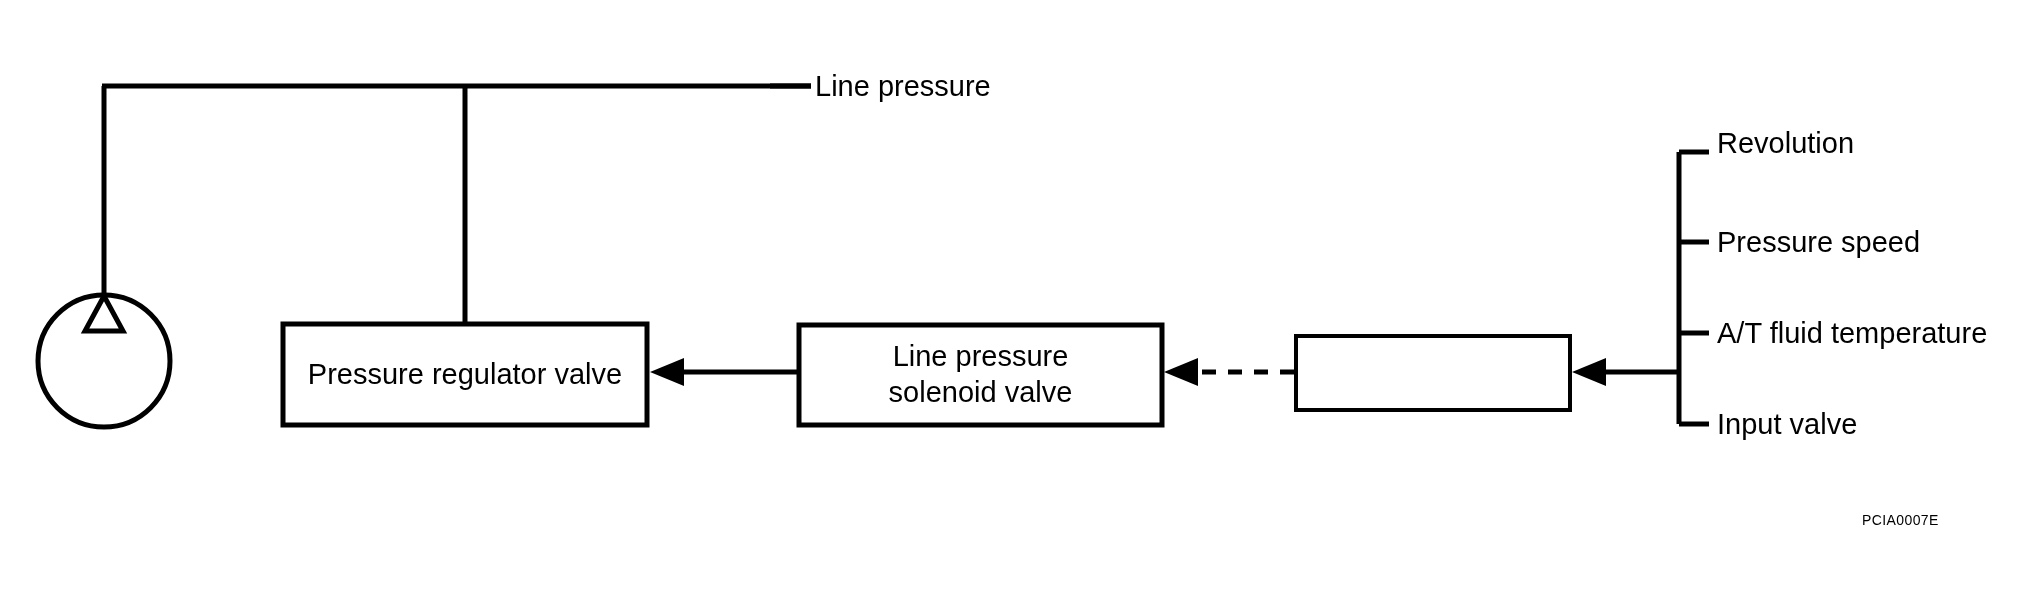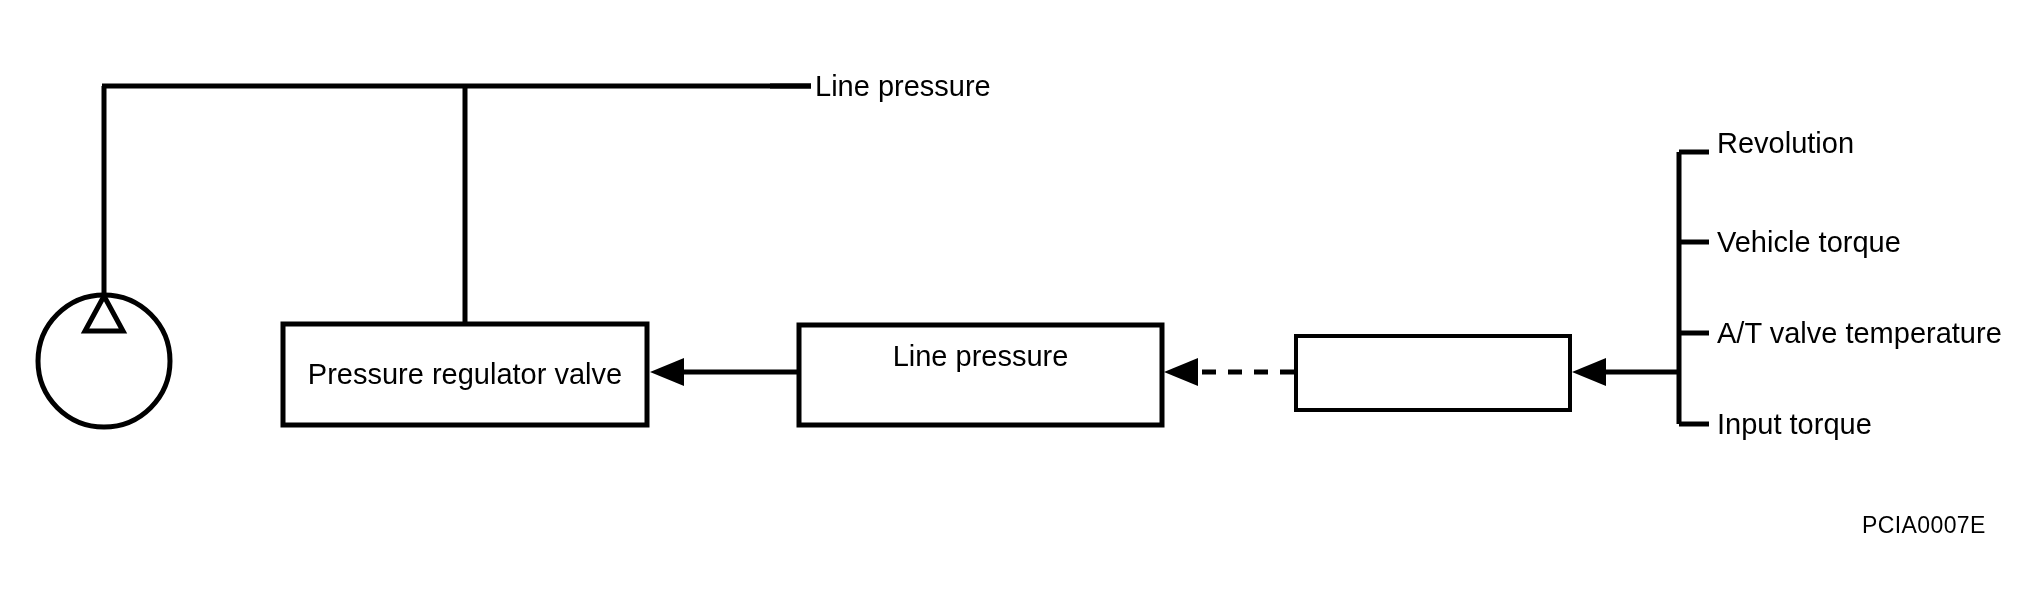--- a/index.html
+++ b/index.html
@@ -37,21 +37,21 @@
     font-size: 29px;
     line-height: 36px;
     text-align: center;
   }
   .lead-label {
     font-size: 29px;
     line-height: 34px;
     text-align: left;
   }
   .code-label {
-    font-size: 23px;
+    font-size: 14px;
     letter-spacing: 0.4px;
   }
 </style>
 </head>
 <body>
 
 <div id="diagram-root">
 
   <svg id="diagram-svg" viewBox="0 0 2019 610" xmlns="http://www.w3.org/2000/svg">
 
@@ -102,26 +102,27 @@
       <line x1="770" y1="86" x2="811" y2="86" stroke="#000000" stroke-width="5"></line>
     </g>
   </svg>
 
   <div class="lead-label" style="left:815px; top:69px;">Line pressure</div>
 
   <div class="box-label" style="left:283px; top:356px; width:364px;">Pressure regulator valve</div>
 
   <div style="position:absolute; left:799px; top:338px; width:363px; text-align:center;">
     <div class="box-label" style="position:static;">Line pressure</div>
+    <div class="box-label" style="position:static;">solenoid valve</div>
   </div>
 
 
   <div class="lead-label" style="left:1717px; top:126px;">Revolution</div>
 
-  <div class="lead-label" style="left:1717px; top:225px;">Vehicle torque</div>
+  <div class="lead-label" style="left:1717px; top:225px;">Pressure speed</div>
 
-  <div class="lead-label" style="left:1717px; top:316px;">A/T valve temperature</div>
+  <div class="lead-label" style="left:1717px; top:316px;">A/T fluid temperature</div>
 
-  <div class="lead-label" style="left:1717px; top:407px;">Input torque</div>
+  <div class="lead-label" style="left:1717px; top:407px;">Input valve</div>
 
   <div class="code-label" style="left:1862px; top:512px;">PCIA0007E</div>
 
 </div>
 
 </body></html>

